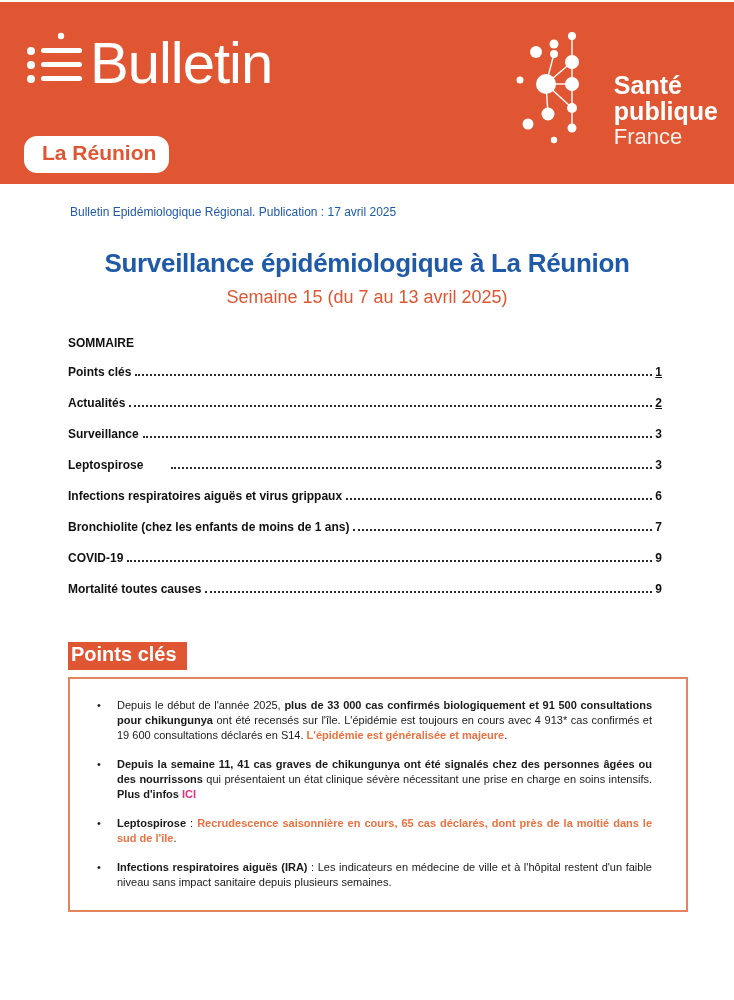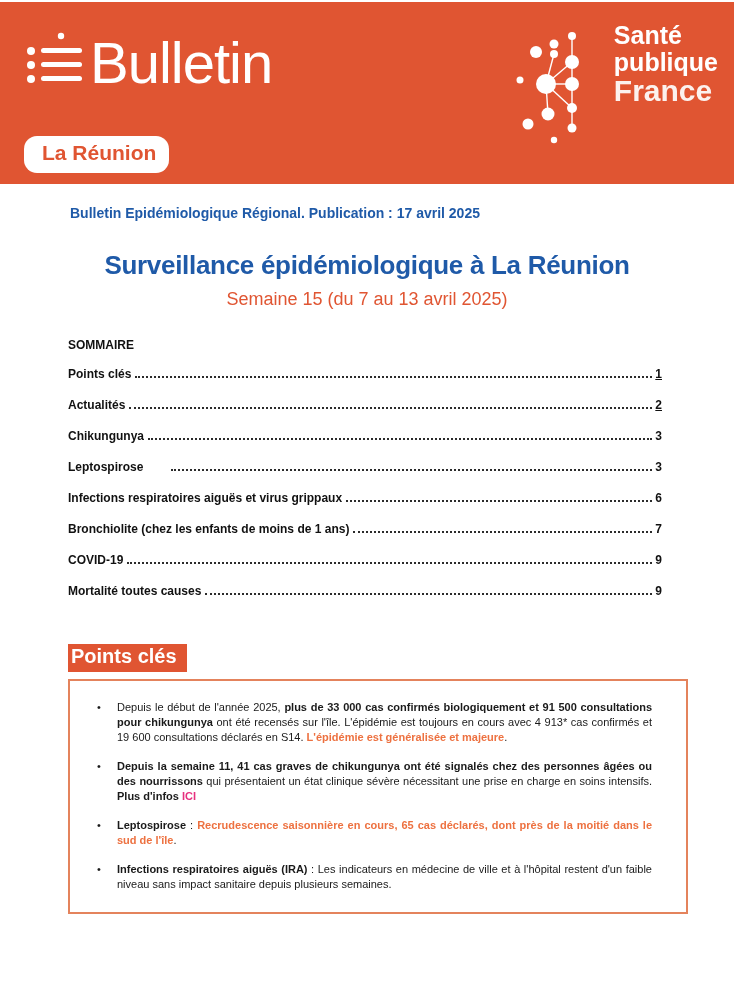--- a/index.html
+++ b/index.html
@@ -13,29 +13,29 @@
   *{margin:0;padding:0;box-sizing:border-box;}
   html,body{background:#fff;}
   body{font-family:"Liberation Sans", sans-serif;color:var(--ink);}
   .page{position:relative;width:734px;height:1000px;background:#fff;overflow:hidden;margin:2px auto;}
 
   
   .header{position:relative;height:182px;background:var(--accent);}
   .logo-bulletin{position:absolute;left:24px;top:28px;display:flex;align-items:center;gap:6px;}
   .list-icon{display:block;}
   .bulletin-text{color:#fff;font-size:58px;line-height:1;font-weight:400;letter-spacing:-1px;}
-  .logo-spf{position:absolute;right:16px;top:20px;display:flex;align-items:flex-start;gap:22px;color:#fff;}
+  .logo-spf{position:absolute;right:16px;top:20px;display:flex;align-items:flex-end;gap:22px;color:#fff;}
   .spf-text{display:flex;flex-direction:column;line-height:1.06;}
   .spf-l1,.spf-l2{font-weight:700;font-size:25px;}
-  .spf-l3{font-weight:700;font-size:30px;opacity:.92;}
+  .spf-l3{font-weight:400;font-size:22px;opacity:.92;}
   .region-badge{position:absolute;left:24px;bottom:11px;background:#fff;color:var(--accent);
     font-weight:700;font-size:21px;padding:5px 13px 8px 18px;border-radius:13px;}
 
   
-  .pub-line{margin:21px 0 0 70px;color:var(--blue);font-weight:700;font-size:14px;}
+  .pub-line{margin:21px 0 0 70px;color:var(--blue);font-weight:400;font-size:12px;}
   .main-title{margin-top:29px;text-align:center;color:var(--blue);font-weight:700;font-size:26px;letter-spacing:-.3px;}
   .subtitle{margin-top:8px;text-align:center;color:var(--accent);font-size:18px;}
 
   
   .sommaire{margin:28px 72px 0 68px;font-size:12px;font-weight:700;color:#111;}
   .toc{margin:15px 72px 0 68px;}
   .toc-row{display:flex;align-items:flex-end;margin-bottom:17px;font-size:12px;font-weight:700;color:#111;}
   .toc-label{white-space:nowrap;}
   .toc-leader{flex:1;border-bottom:2px dotted #2b2b2b;margin:0 3px 3px 4px;}
   .toc-row:nth-child(4) .toc-leader{margin-left:28px;}
@@ -128,21 +128,21 @@
         <span class="toc-label">Points clés</span>
         <span class="toc-leader"></span>
         <span class="toc-page u">1</span>
       </div>
       <div class="toc-row">
         <span class="toc-label">Actualités</span>
         <span class="toc-leader"></span>
         <span class="toc-page u">2</span>
       </div>
       <div class="toc-row">
-        <span class="toc-label">Chikungunya</span>
+        <span class="toc-label">Surveillance</span>
         <span class="toc-leader"></span>
         <span class="toc-page">3</span>
       </div>
       <div class="toc-row">
         <span class="toc-label">Leptospirose</span>
         <span class="toc-leader"></span>
         <span class="toc-page">3</span>
       </div>
       <div class="toc-row">
         <span class="toc-label">Infections respiratoires aiguës et virus grippaux</span>

